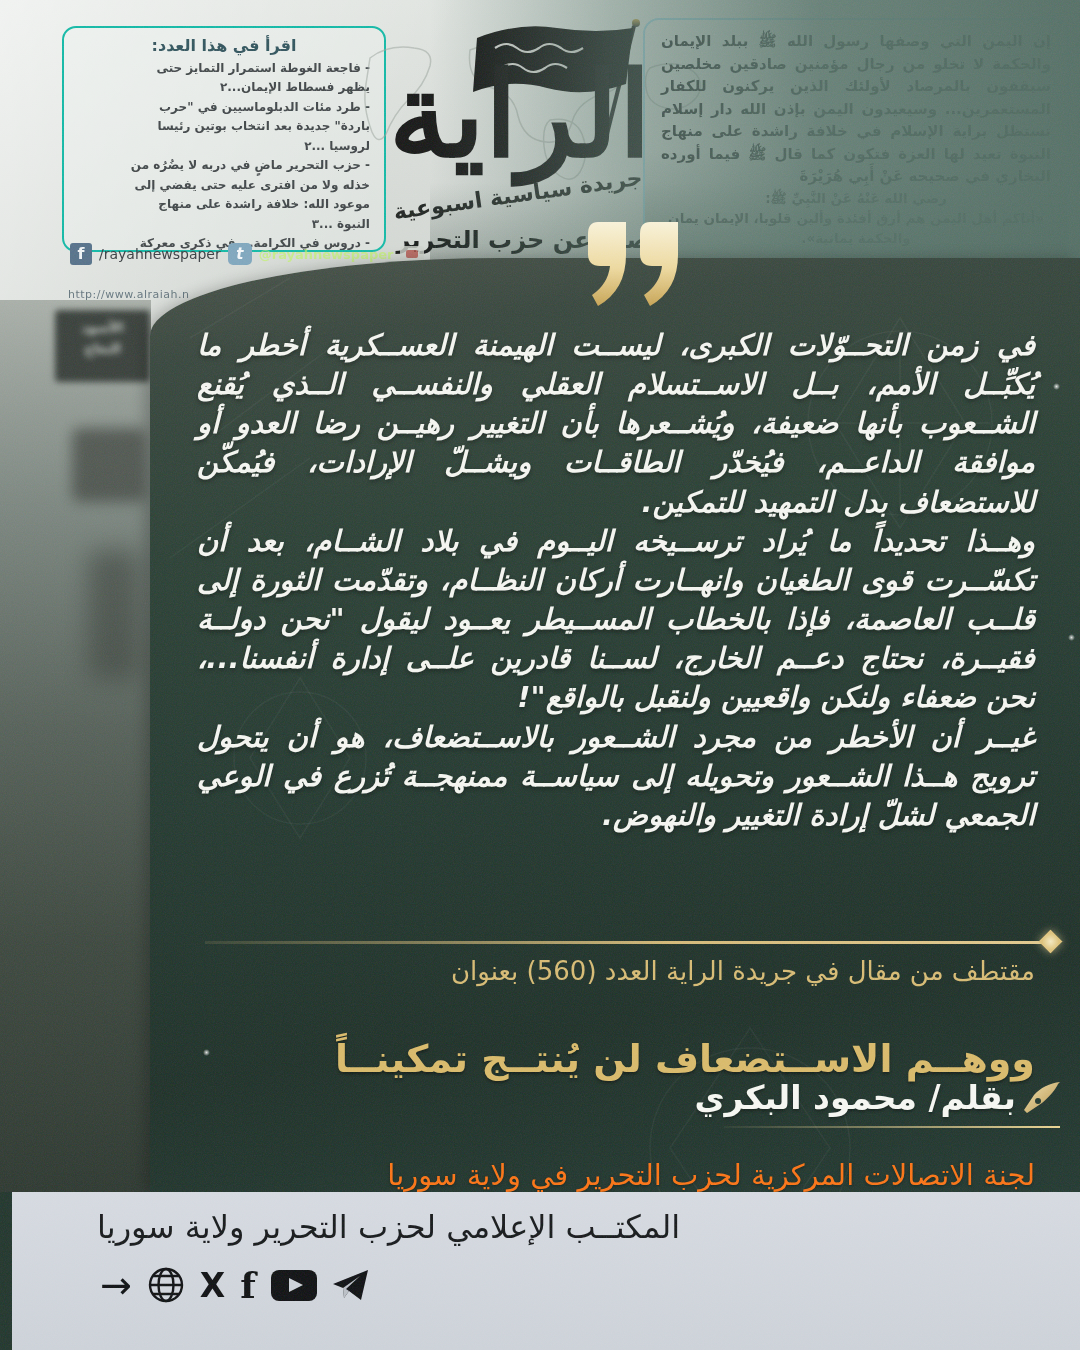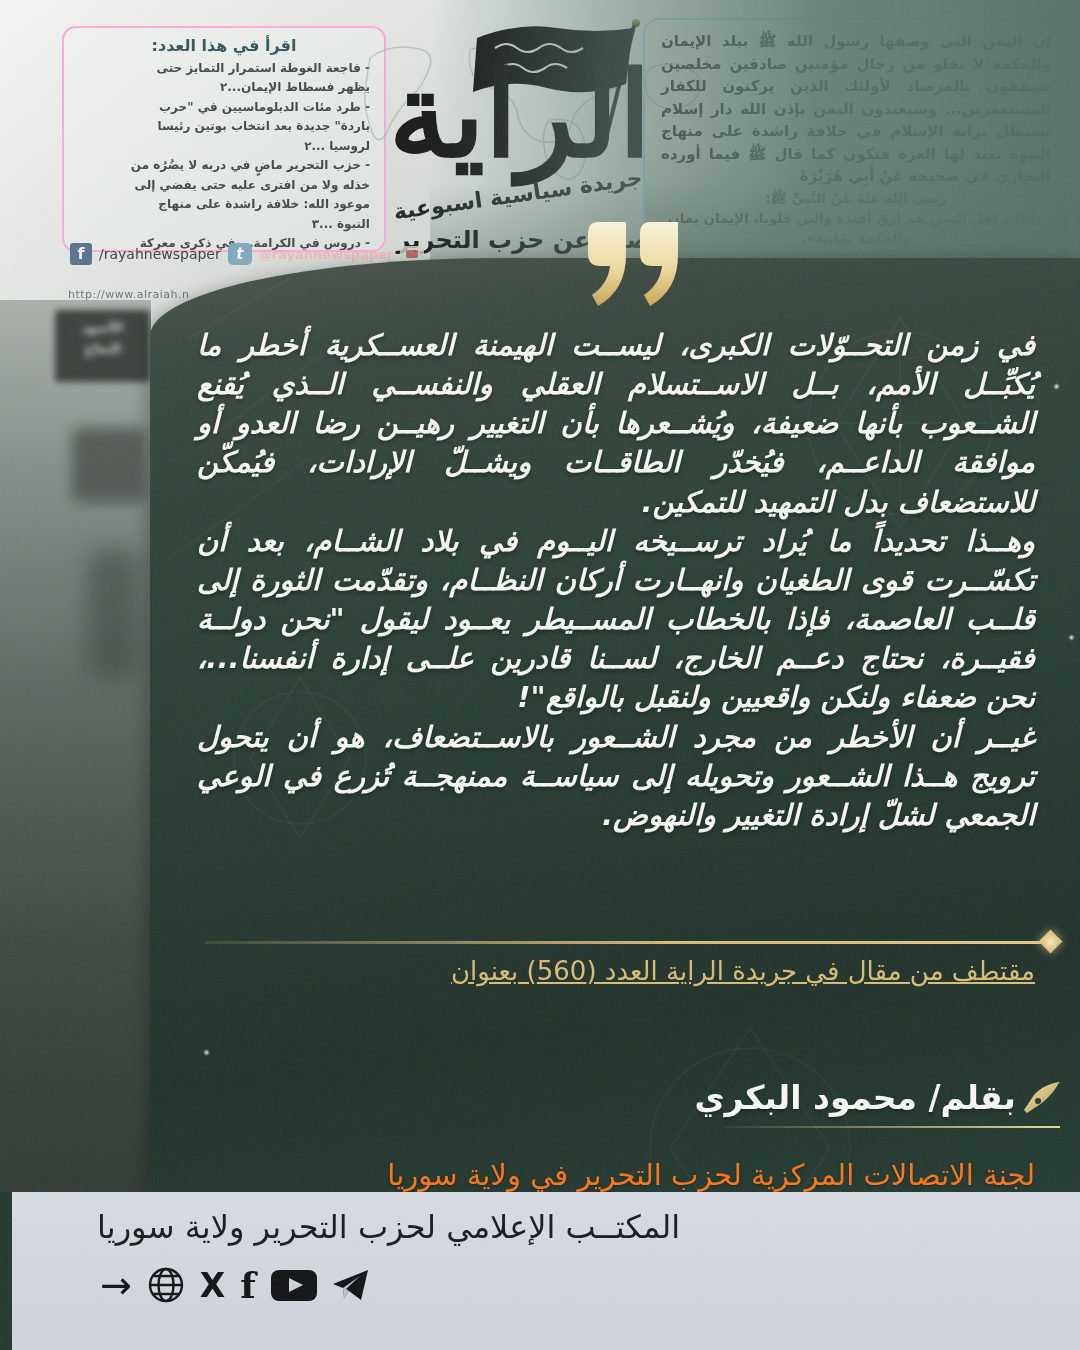--- a/index.html
+++ b/index.html
@@ -11,21 +11,21 @@
   }
   .abs{position:absolute;}
 
   
   .np-band{left:0;top:0;width:1080px;height:330px;
     background:linear-gradient(180deg,#dfe3df 0%,#d6dad6 55%,#cfd4cf 100%);}
   .np-sweep{left:0;top:0;width:1080px;height:330px;
     background:linear-gradient(115deg,rgba(255,255,255,.55) 0%,rgba(255,255,255,0) 38%),
                linear-gradient(250deg,rgba(120,130,125,.18) 0%,rgba(120,130,125,0) 30%);}
   .issue-box{left:62px;top:26px;width:292px;height:206px;
-    border:2px solid #f9a8d4;border-radius:14px;padding:8px 14px;
+    border:2px solid #14b8a6;border-radius:14px;padding:8px 14px;
     background:rgba(238,244,242,.35);color:#42474a;overflow:hidden;}
   .issue-title{font-size:16px;font-weight:bold;color:#33555e;text-align:center;margin-bottom:4px;}
   .issue-item{font-size:12px;font-weight:bold;line-height:1.62;text-align:right;margin-left:47px;}
   .issue-item::before{content:"- ";}
   .np-map{left:350px;top:28px;opacity:.65;}
   .np-flag{left:455px;top:14px;}
   .np-name{left:355px;top:50px;width:330px;text-align:center;
     font-size:118px;line-height:1.1;font-weight:bold;color:#181818;
     font-family:"DejaVu Serif",serif;}
   .np-tagline{left:368px;top:182px;width:300px;text-align:center;
@@ -38,21 +38,21 @@
     line-height:1.5;overflow:hidden;}
   .yemen-box::after{content:"";position:absolute;left:0;bottom:0;width:100%;height:46%;
     background:linear-gradient(180deg,rgba(70,98,88,0) 0%,rgba(70,98,88,.45) 100%);}
   .hadith-intro,.hadith{text-align:center;font-size:13.5px;opacity:.8;}
   .np-social{left:70px;top:242px;height:24px;display:flex;align-items:center;gap:7px;direction:ltr;}
   .fb-chip{width:22px;height:22px;border-radius:3px;background:#56718a;color:#eef2f4;
     font-weight:bold;font-size:16px;text-align:center;line-height:22px;}
   .fb-handle{font-size:14px;font-weight:normal;color:#3a3f44;}
   .tw-chip{width:24px;height:22px;border-radius:5px;background:#7fa6bd;color:#f2f6f8;
     font-weight:bold;font-size:15px;font-style:italic;text-align:center;line-height:22px;}
-  .tw-handle{font-size:13px;font-weight:bold;color:#fca5a5;opacity:.65;filter:blur(.4px);}
+  .tw-handle{font-size:13px;font-weight:bold;color:#bef264;opacity:.65;filter:blur(.4px);}
   .yt-chip{width:24px;height:16px;border-radius:3px;background:#cfd3cc;position:relative;opacity:.8;}
   .yt-chip::after{content:"";position:absolute;left:6px;top:4px;width:12px;height:8px;background:#b05048;border-radius:2px;}
   .np-url{left:68px;top:288px;font-size:11px;color:#66767f;direction:ltr;letter-spacing:.5px;}
 
   
   .teal-overlay{left:430px;top:0;width:650px;height:332px;
     background:linear-gradient(to right,rgba(96,124,114,0) 0%,rgba(96,124,114,.5) 28%,rgba(88,115,106,.88) 60%,rgba(82,108,99,.97) 100%),
                linear-gradient(to bottom,rgba(40,62,54,0) 55%,rgba(40,62,54,.55) 100%);}
 
   
@@ -79,21 +79,21 @@
   
   .quote-mark{left:586px;top:222px;}
   .quote-text{right:45px;top:326px;width:838px;direction:rtl;text-align:justify;
     color:#f3f4ef;font-weight:bold;font-size:34px;line-height:46px;
     text-shadow:0 2px 4px rgba(0,0,0,.38);font-style:italic;}
   .quote-text p{margin:0;}
   .divider{left:205px;top:941px;width:848px;height:3px;
     background:linear-gradient(to left,#e0c88e 0%,#d3b878 45%,rgba(211,184,120,.12) 100%);}
   .diamond{left:1042px;top:933px;width:17px;height:17px;transform:rotate(45deg);
     background:radial-gradient(circle,#f3e8c0 0%,#dcc17a 70%);box-shadow:0 0 8px rgba(232,212,150,.6);}
-  .src-excerpt{right:45px;top:956px;font-size:26px;color:#d6ba74;white-space:nowrap;text-decoration:underline;}
+  .src-excerpt{right:45px;top:956px;font-size:26px;color:#d6ba74;white-space:nowrap;}
   .src-title1{right:45px;top:990px;font-size:38px;font-weight:bold;color:#d8b96a;white-space:nowrap;
     text-shadow:0 2px 3px rgba(0,0,0,.4);}
   .src-title2{right:45px;top:1037px;font-size:38px;font-weight:bold;color:#d8b96a;white-space:nowrap;
     text-shadow:0 2px 3px rgba(0,0,0,.4);}
   .byline-row{right:18px;top:1078px;display:flex;align-items:center;gap:6px;direction:rtl;
     color:#f5f6f1;font-size:33px;font-weight:bold;text-shadow:0 2px 3px rgba(0,0,0,.35);}
   .byline-underline{right:20px;top:1126px;width:336px;height:2px;
     background:linear-gradient(to left,#ead392 0%,rgba(234,211,146,.05) 100%);}
   .committee{right:45px;top:1138px;font-size:29px;color:#f97316;white-space:nowrap;
     text-shadow:0 1px 3px rgba(0,0,0,.35);margin-top:20px;}
@@ -221,20 +221,21 @@
 
   <div class="abs quote-text" style="font-size: 29px; line-height: 39.15px;">
     <p>في زمن التحــوّلات الكبرى، ليســت الهيمنة العســكرية أخطر ما يُكبِّــل الأمم، بــل الاســتسلام العقلي والنفســي الــذي يُقنع الشــعوب بأنها ضعيفة، ويُشــعرها بأن التغيير رهيــن رضا العدو أو موافقة الداعــم، فيُخدّر الطاقــات ويشــلّ الإرادات، فيُمكّن للاستضعاف بدل التمهيد للتمكين.</p>
     <p>وهــذا تحديداً ما يُراد ترســيخه اليــوم في بلاد الشــام، بعد أن تكسّــرت قوى الطغيان وانهــارت أركان النظــام، وتقدّمت الثورة إلى قلــب العاصمة، فإذا بالخطاب المســيطر يعــود ليقول "نحن دولــة فقيــرة، نحتاج دعــم الخارج، لســنا قادرين علــى إدارة أنفسنا...، نحن ضعفاء ولنكن واقعيين ولنقبل بالواقع"!</p>
     <p>غيــر أن الأخطر من مجرد الشــعور بالاســتضعاف، هو أن يتحول ترويج هــذا الشــعور وتحويله إلى سياســة ممنهجــة تُزرع في الوعي الجمعي لشلّ إرادة التغيير والنهوض.</p>
   </div>
 
   <div class="abs divider"></div>
   <div class="abs diamond"></div>
   <div class="abs src-excerpt">مقتطف من مقال في جريدة الراية العدد (560) بعنوان</div>
+  <div class="abs src-title2">ووهــم الاســتضعاف لن يُنتــج تمكينــاً</div>
 
   <div class="abs byline-row">
     <svg width="40" height="36" viewBox="0 0 40 36">
       <defs>
         <linearGradient id="goldp" x1="0" y1="0" x2="1" y2="1">
           <stop offset="0" stop-color="#f0e0ac"></stop>
             <stop offset="1" stop-color="#b4904a"></stop>
         </linearGradient>
       </defs>
       <path fill="url(#goldp)" d="M38 2 C28 3 18 8 12 15 L2 30 L5 33 L20 23 C27 17 34 9 36 4 Z"></path>

